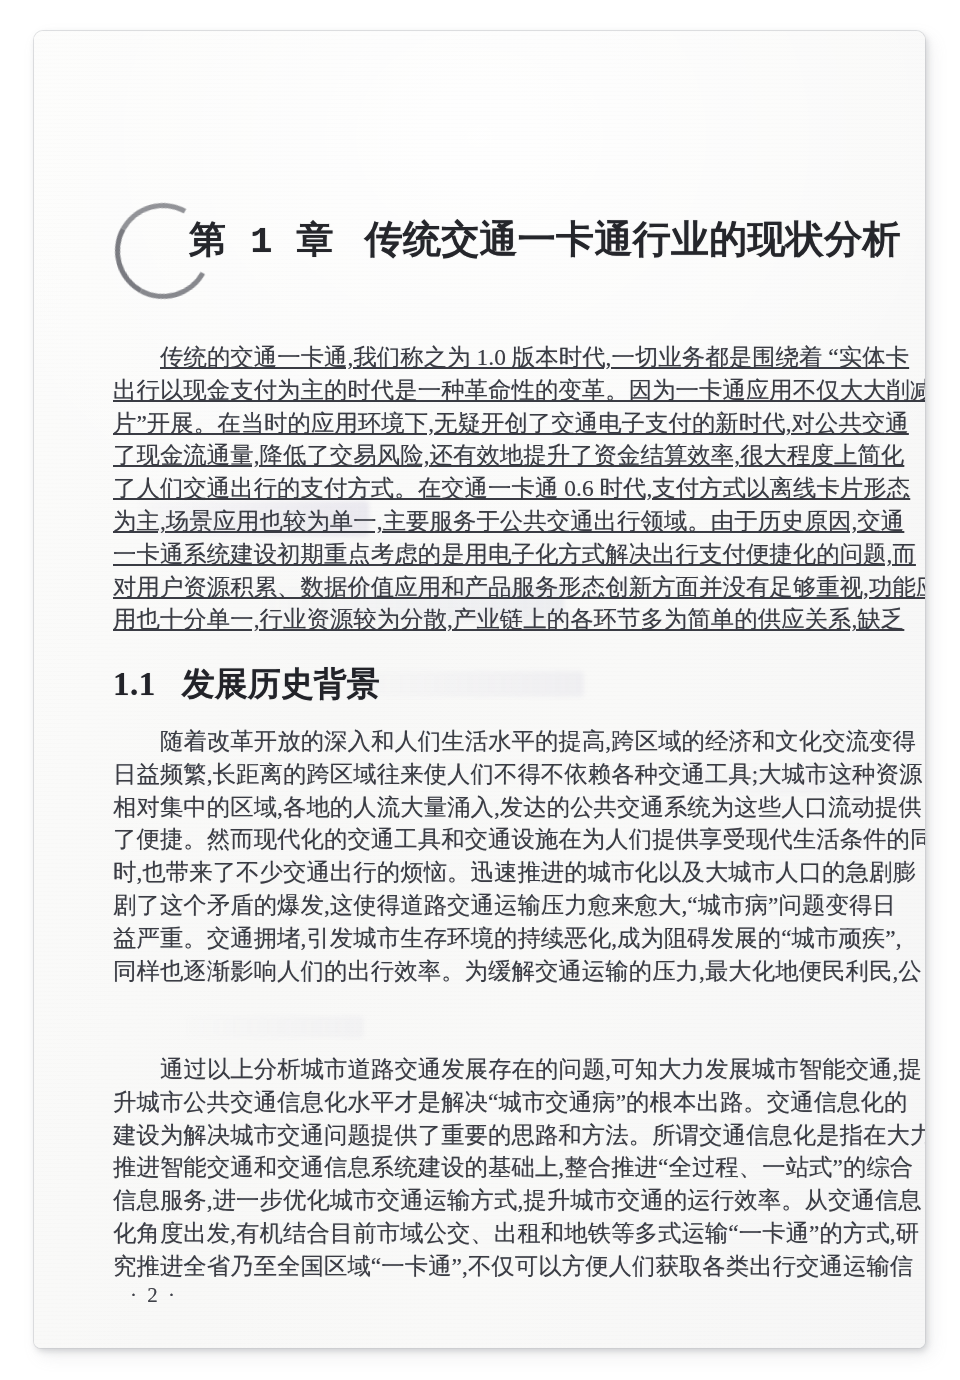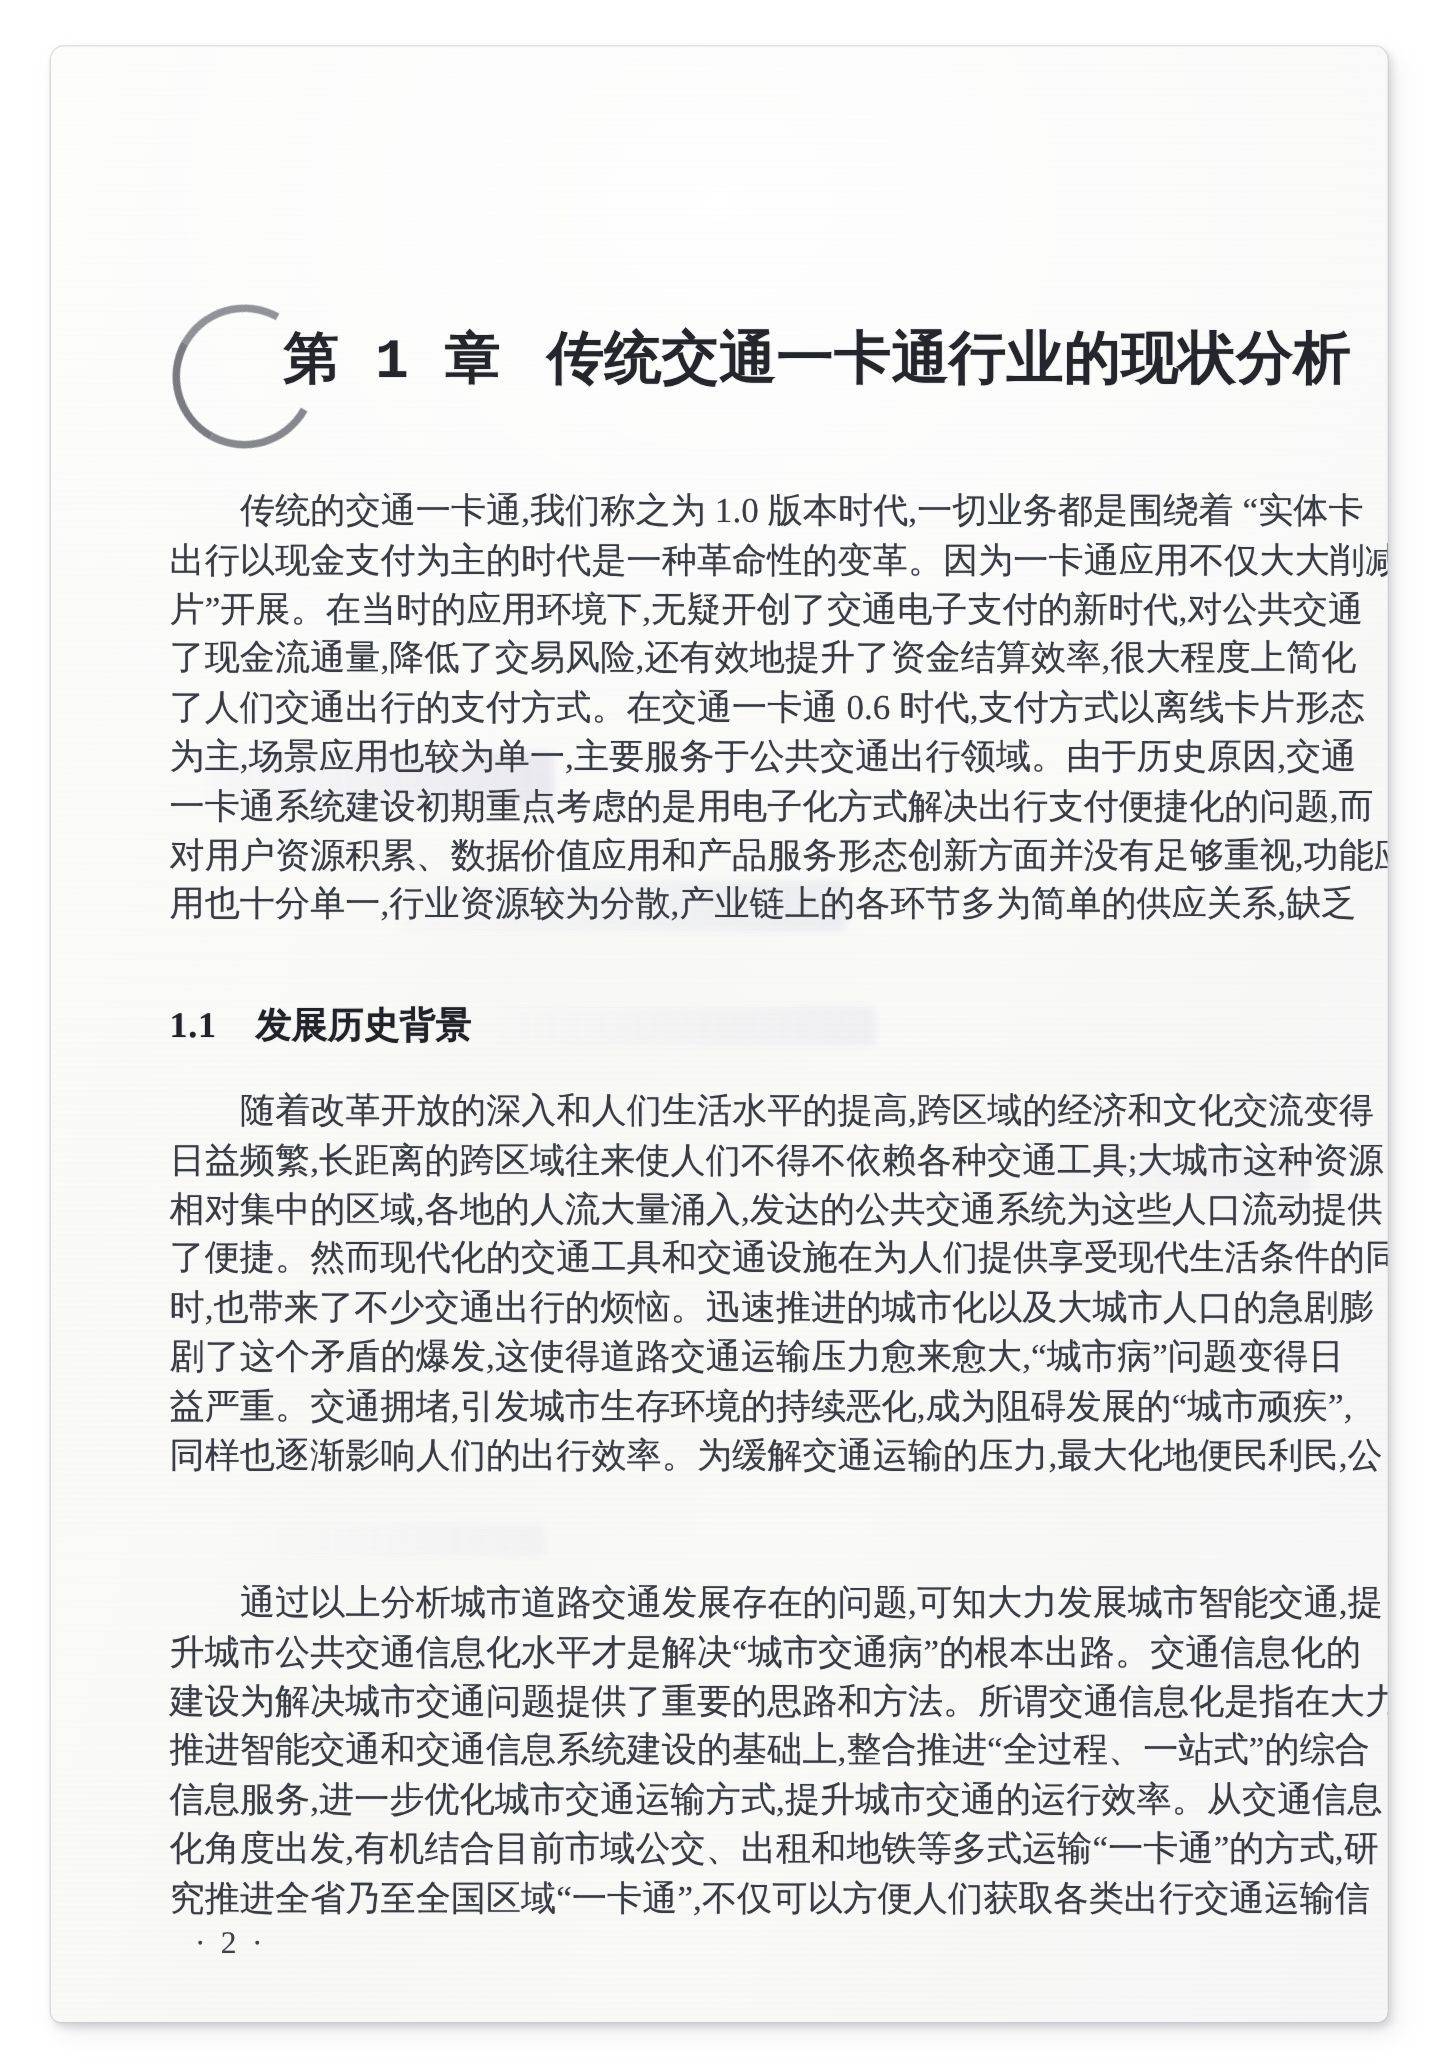--- a/index.html
+++ b/index.html
@@ -164,35 +164,35 @@
     text-align: justify;
     text-justify: inter-character;
     text-shadow: 0 0 0.7px rgba(58,60,68,0.45);
   }
   .para .indent { display: inline-block; width: 47px; }
   .para > span.ln {
     display: block;
     white-space: nowrap;
   }
 
-  #para-1 { top: 294px; }
+  #para-1 { top: 310px; text-decoration: underline; }
   #para-2 { top: 694px; }
   #para-3 { top: 1022px; }
 
   
   #section-head {
     position: absolute;
     left: 0;
     top: 633px;
     width: 780px;
     white-space: nowrap;
     color: #222329;
     font-family: "Liberation Serif", "DejaVu Serif", serif;
     font-weight: 700;
-    font-size: 24px;
+    font-size: 33px;
     line-height: 40px;
     text-shadow: 0 0 0.8px rgba(34,35,41,0.5);
   }
   #section-num { letter-spacing: 0.5px; }
   #section-gap { display: inline-block; width: 26px; }
 
   
   #page-folio {
     position: absolute;
     left: 17px;

